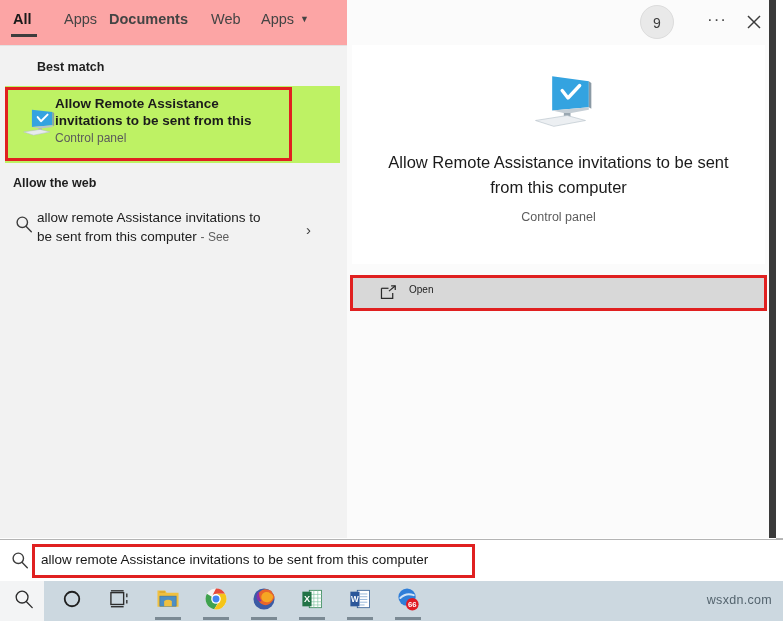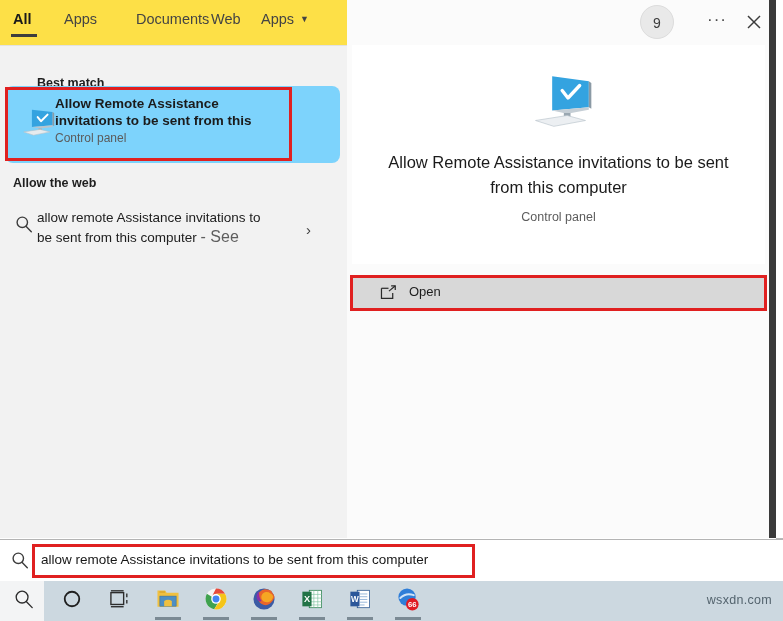--- a/index.html
+++ b/index.html
@@ -55,21 +55,21 @@
     height: 538px;
     background: #f2f2f2;
   }
 
   
   #tabbar {
     position: absolute;
     left: 0; top: 0;
     width: 347px;
     height: 46px;
-    background: #fde047;
+    background: #fca5a5;
   }
   .tab {
     position: absolute;
     top: 11px;
     font-size: 14.5px;
     color: #444444;
     cursor: default;
     white-space: nowrap;
   }
   .tab.active {
@@ -77,21 +77,21 @@
     font-weight: 600;
   }
   .tab-underline {
     position: absolute;
     height: 3px;
     background: #3d3d3d;
     top: 34px;
   }
   #tab-all      { left: 13px; }
   #tab-apps     { left: 64px; text-align: center; }
-  #tab-docs     { left: 136px; }
+  #tab-docs     { left: 109px; font-weight: bold; }
   #tab-web      { left: 211px; }
   #tab-more     { left: 261px; }
   #tab-all-underline { left: 11px; width: 26px; }
   .chevron-down {
     display: inline-block;
     margin-left: 6px;
     font-size: 9px;
     position: relative;
     top: -2px;
     color: #444;
@@ -104,32 +104,31 @@
   }
 
   
   .section-header {
     position: absolute;
     left: 13px;
     font-size: 12.5px;
     font-weight: 700;
     color: #1f1f1f;
   }
-  #hdr-best-match { top: 76px; padding-left: 24px; }
+  #hdr-best-match { top: 60px; padding-left: 24px; }
   #hdr-search-web { top: 176px; }
 
   
   #best-match-row {
     position: absolute;
     left: 5px;
     top: 86px;
     width: 335px;
     height: 77px;
-    background: #7dd3fc;
-    border-radius: 8px;
+    background: #bef264;
   }
   #best-match-highlight {
     position: absolute;
     left: 5px;
     top: 87px;
     width: 287px;
     height: 74px;
     border: 3px solid #e02020;
     box-sizing: border-box;
     pointer-events: none;
@@ -178,21 +177,21 @@
     position: absolute;
     left: 32px;
     top: 6px;
     width: 242px;
     font-size: 13.5px;
     color: #202020;
     line-height: 19px;
   }
   #web-text .see {
     color: #5e5e5e;
-    font-size: 16px;
+    font-size: 12px;
   }
   #web-chevron {
     position: absolute;
     left: 301px;
     top: 19px;
     font-size: 15px;
     color: #404040;
   }
 
   
@@ -261,21 +260,21 @@
     position: absolute;
     left: 28px;
     top: 9px;
     width: 17px;
     height: 15px;
   }
   #open-label {
     position: absolute;
     left: 57px;
     top: 8px;
-    font-size: 13px;
+    font-size: 10px;
     color: #1d1d1d;
   }
 
   
   #hdr-controls {
     position: absolute;
     left: 620px;
     top: 0;
     width: 156px;
     height: 46px;

